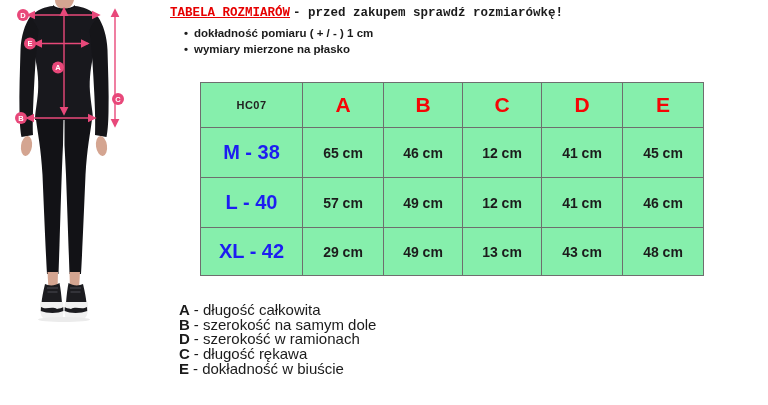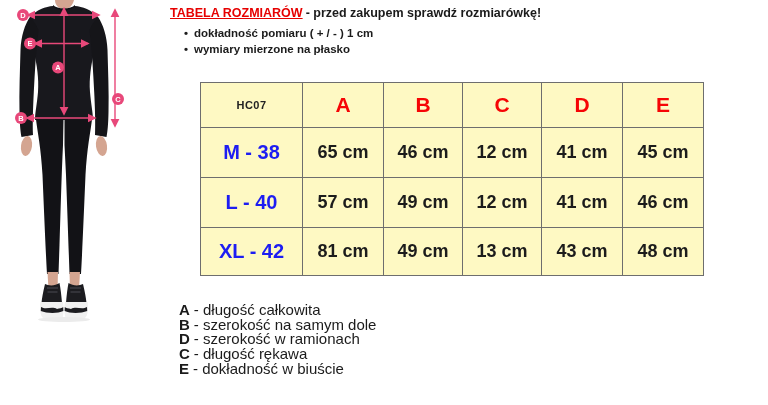--- a/index.html
+++ b/index.html
@@ -6,37 +6,37 @@
   body{
     width:768px;height:405px;background:#ffffff;overflow:hidden;position:relative;
     font-family:"Liberation Sans",sans-serif;color:#1b1b1b;
   }
   .abs{position:absolute;}
 
   
   #figure-wrap{left:0;top:0;width:168px;height:330px;}
 
   
-  #title{left:170px;top:6px;font-size:12.5px;font-weight:bold;white-space:nowrap;}
+  #title{left:170px;top:6px;font-size:12.5px;font-weight:bold;white-space:nowrap;font-family:Liberation Mono, monospace;}
   #title .t-red{color:#e60000;text-decoration:underline;}
   #title .t-rest{color:#1b1b1b;margin-left:3px;}
   #bullets{left:184px;top:26px;font-size:11.5px;font-weight:bold;}
   .bullet-line{line-height:15.5px;white-space:nowrap;}
   .bullet-line::before{content:"•";margin-right:6px;}
 
   
   #size-table{left:200px;top:82px;border-collapse:collapse;table-layout:fixed;width:503px;}
-  #size-table td{border:1px solid #6e6e6e;text-align:center;vertical-align:middle;background:#fef9c3;padding:0;margin-left:41px;}
+  #size-table td{border:1px solid #6e6e6e;text-align:center;vertical-align:middle;background:#86efac;padding:0;margin-left:41px;}
   tr.head{height:45px;}
   tr.r1,tr.r2{height:50px;padding-left:36px;}
   tr.r3{height:48px;}
   td.code{font-size:11px;font-weight:bold;color:#222;letter-spacing:0.5px;}
   td.colh{font-size:21px;font-weight:bold;color:#f60505;}
   td.size{font-size:20px;font-weight:bold;color:#1d1df2;white-space:nowrap;}
-  td.val{font-size:18px;font-weight:bold;color:#1c1c1c;white-space:nowrap;}
+  td.val{font-size:14px;font-weight:bold;color:#1c1c1c;white-space:nowrap;}
 
   
   #legend{left:179px;top:303px;font-size:15px;}
   .legend-row{line-height:14.7px;white-space:nowrap;}
   .legend-row .ll{font-weight:bold;margin-right:4px;}
   .legend-row .lt{font-weight:normal;}
 </style>
 </head>
 <body>
 
@@ -148,21 +148,21 @@
     <tr class="r2">
       <td class="size">L - 40</td>
       <td class="val">57 cm</td>
       <td class="val">49 cm</td>
       <td class="val">12 cm</td>
       <td class="val">41 cm</td>
       <td class="val">46 cm</td>
     </tr>
     <tr class="r3">
       <td class="size">XL - 42</td>
-      <td class="val">81 cm</td>
+      <td class="val">29 cm</td>
       <td class="val">49 cm</td>
       <td class="val">13 cm</td>
       <td class="val">43 cm</td>
       <td class="val">48 cm</td>
     </tr>
   </tbody>
 </table>
 
 <div class="abs" id="legend">
   <div class="legend-row">

